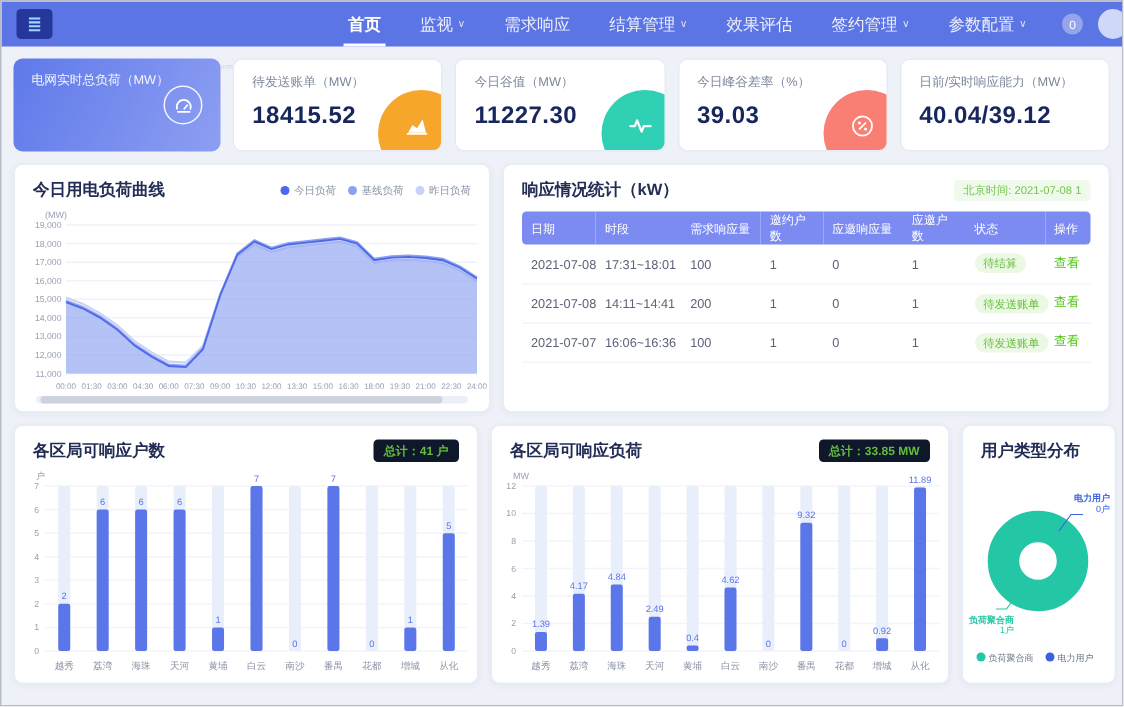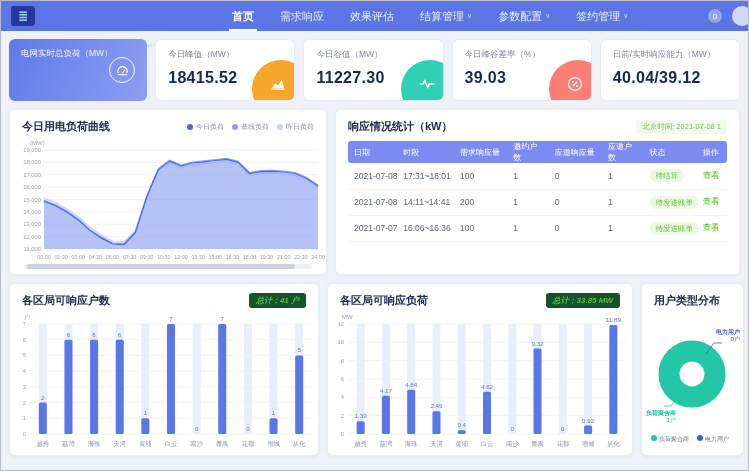--- a/index.html
+++ b/index.html
@@ -66,42 +66,43 @@
   .pill { background:#ebf8e3; color:#6abf40; font-size:7.5px; padding:2px 6px; border-radius:8px; white-space:nowrap; }
   .link-view { color:#52c41a; font-size:8.5px; text-decoration:none; cursor:pointer; }
   .time-pill { background:#f0faec; color:#74c54e; font-size:7.5px; padding:2px 6px; border-radius:3px;
     max-width:112px; white-space:nowrap; overflow:hidden; }
   .table-wrap { padding:0 12px; }
 
   .bottom-row { display:flex; gap:8px; }
   .bar-panel-1 { width:310px; height:173px; }
   .bar-panel-2 { width:306px; height:173px; }
   .donut-panel { flex:1; height:173px; }
-  .total-badge { background:#14532d; color:#62bd3e; font-size:8px; font-weight:bold; padding:2px 7px; border-radius:3px;font-style:italic; }
+  .total-badge { background:#0f172a; color:#62bd3e; font-size:8px; font-weight:bold; padding:2px 7px; border-radius:3px; }
   .chart-svg { display:block; }
   svg text { font-family:"Liberation Sans","DejaVu Sans",sans-serif; }
 </style>
 </head>
 <body>
 
 <div class="frame">
 
   <header class="topbar">
     <div class="logo-box">≣</div>
     <div class="brand">
       <span class="brand-title">广州市虚拟电厂管理平台</span>
       <span class="brand-sub">Guangzhou Virtual Power Plant Management Platform</span>
     </div>
     <nav class="nav">
         <div class="nav-item active">首页</div>
+        <div class="nav-item">监视<span class="caret">∨</span></div>
         <div class="nav-item">需求响应</div>
+        <div class="nav-item">结算管理<span class="caret">∨</span></div>
         <div class="nav-item">效果评估</div>
-        <div class="nav-item">结算管理<span class="caret">∨</span></div>
+        <div class="nav-item">签约管理<span class="caret">∨</span></div>
         <div class="nav-item">参数配置<span class="caret">∨</span></div>
-        <div class="nav-item">签约管理<span class="caret">∨</span></div>
       </nav>
     <div class="topbar-right">
       <div class="notif">0</div>
       <div class="avatar"></div>
     </div>
   </header>
 
   <main>
 
     <section class="kpi-row" id="kpiRow">
@@ -109,21 +110,21 @@
           <div class="kpi-label">电网实时总负荷（MW）</div>
           <div class="kpi-ring">
             <svg viewBox="0 0 24 24">
               <path d="M5 16a7.5 7.5 0 1 1 14 0" fill="none" stroke="currentColor" stroke-width="1.8"></path>
               <path d="M12 16l4.2-5.2" stroke="currentColor" stroke-width="1.8"></path>
               <path d="M5 18.5h14" stroke="currentColor" stroke-width="1.8"></path>
             </svg>
           </div>
         </div>
         <div class="kpi">
-          <div class="kpi-label">今日峰值（MW）</div>
+          <div class="kpi-label">待发送账单（MW）</div>
           <div class="kpi-value">18415.52</div>
           <div class="kpi-corner" style="background: rgb(246, 166, 42);">
             <svg viewBox="0 0 24 24">
               <path d="M4 18l4-7 4 3 5-8 3 12z" fill="currentColor"></path>
               <path d="M3 19h18" stroke="currentColor" stroke-width="1.6"></path>
             </svg>
           </div>
         </div>
         <div class="kpi">
           <div class="kpi-label">今日谷值（MW）</div>

